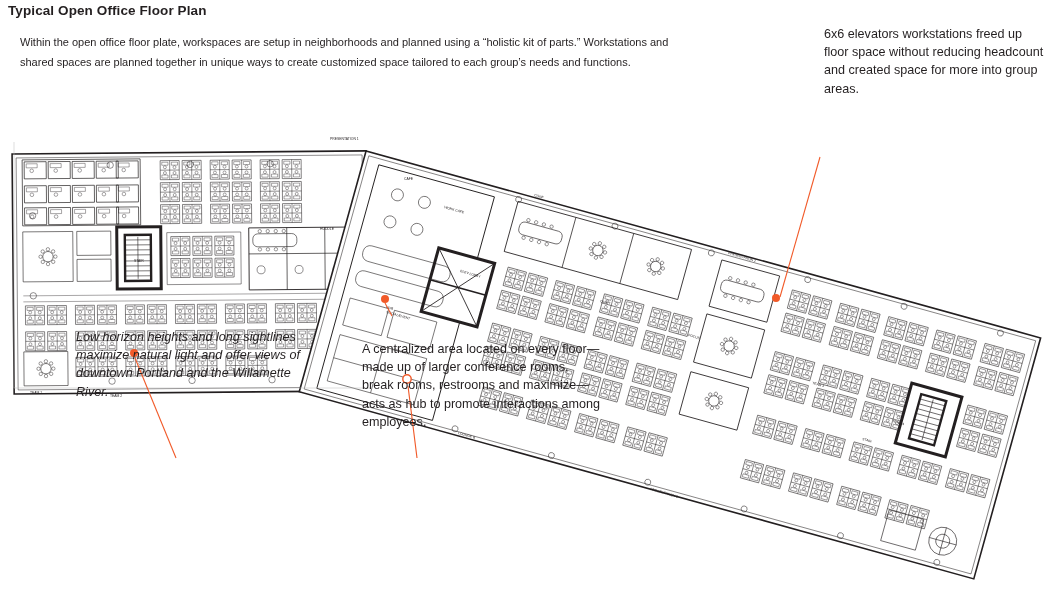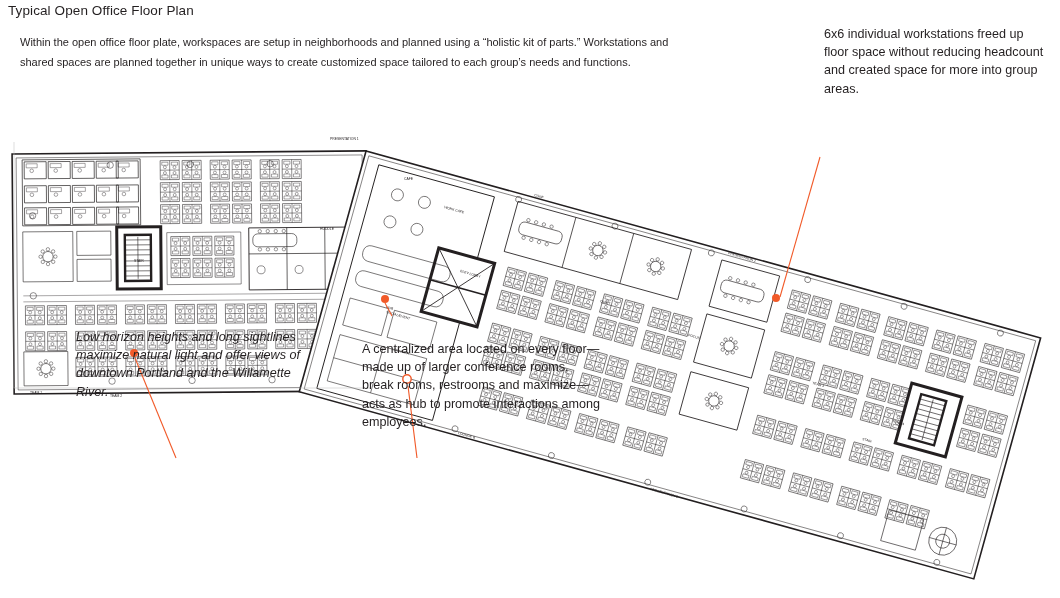--- a/index.html
+++ b/index.html
@@ -14,21 +14,21 @@
     overflow: hidden;
     font-family: "Liberation Sans", sans-serif;
     color: #231f20;
   }
 
   #page-title {
     position: absolute;
     left: 8px;
     top: 3px;
     font-size: 13.5px;
-    font-weight: normal;
+    font-weight: bold;
     letter-spacing: 0.1px;
   }
 
   #intro-paragraph {
     position: absolute;
     left: 20px;
     top: 33px;
     width: 660px;
     font-size: 11px;
     line-height: 19.5px;
@@ -522,17 +522,17 @@
   <line x1="176" y1="458" x2="135" y2="358" stroke="#f15a29" stroke-width="1.1"></line>
   <circle cx="134" cy="353" r="4" fill="#f15a29"></circle>
 
   <line x1="417" y1="458" x2="408" y2="386" stroke="#f15a29" stroke-width="1.1"></line>
   <circle cx="407" cy="379" r="4.2" fill="#ffffff" stroke="#f15a29" stroke-width="1.4"></circle>
 
   <circle cx="385" cy="299" r="4" fill="#f15a29"></circle>
   <line x1="385" y1="303" x2="392" y2="316" stroke="#f15a29" stroke-width="1.1"></line>
 </svg>
 
-<div class="callout" id="callout-workstations">6x6 individual workstations freed up floor space without reducing headcount and created space for more into group areas.</div>
+<div class="callout" id="callout-workstations">6x6 elevators workstations freed up floor space without reducing headcount and created space for more into group areas.</div>
 
 <div class="callout" id="callout-sightlines">Low horizon heights and long sightlines maximize natural light and offer views of downtown Portland and the Willamette River.</div>
 
 <div class="callout" id="callout-hub">A centralized area located on every floor—made up of larger conference rooms, break rooms, restrooms and maximize—acts as hub to promote interactions among employees.</div>
 
 </body></html>

